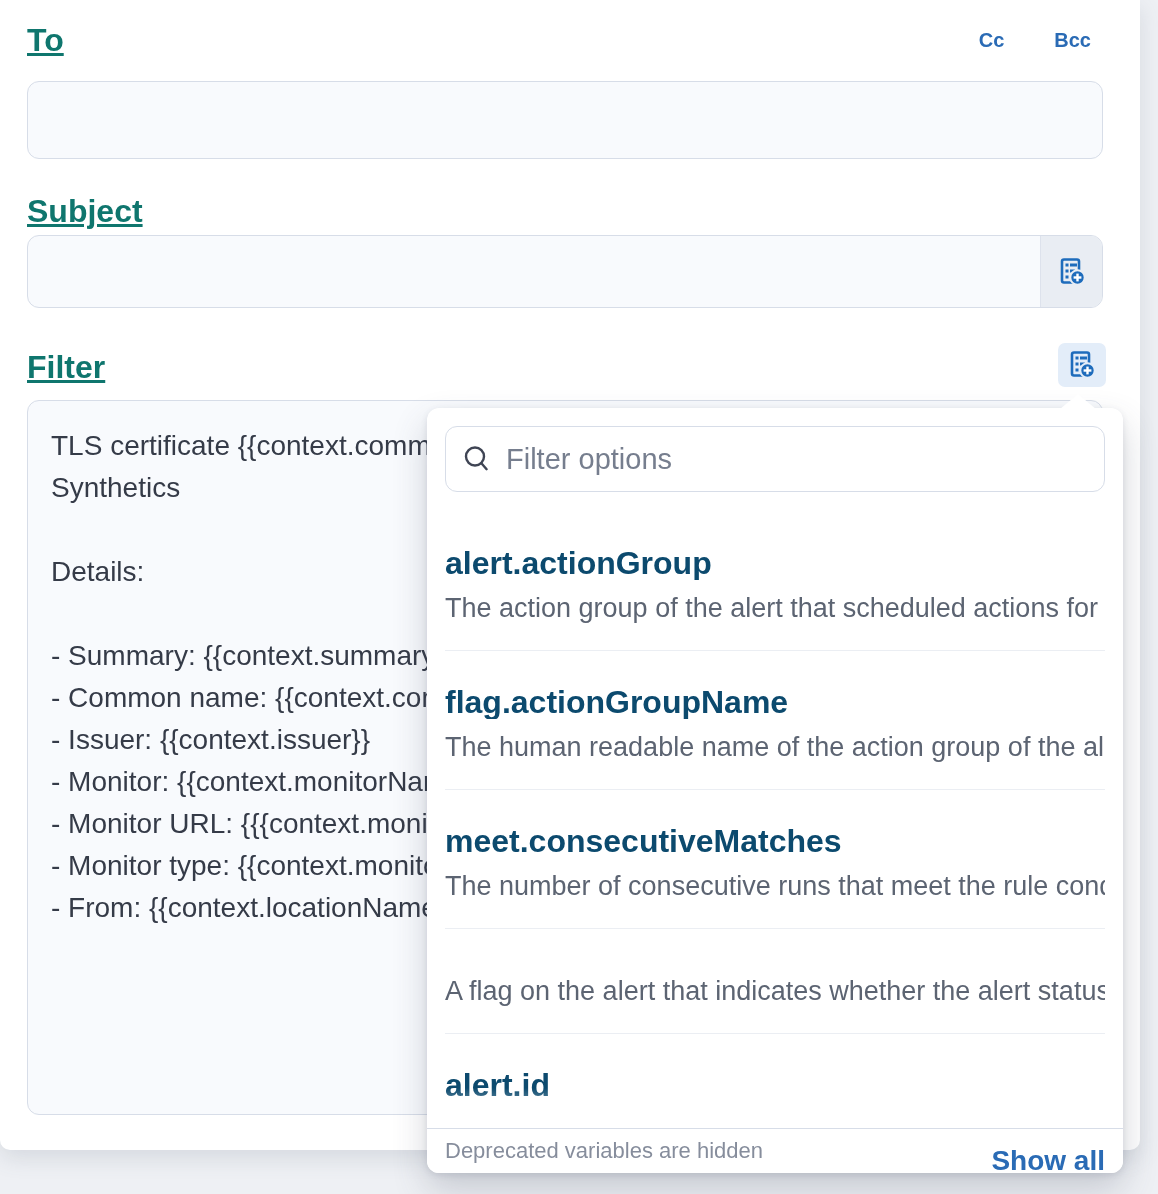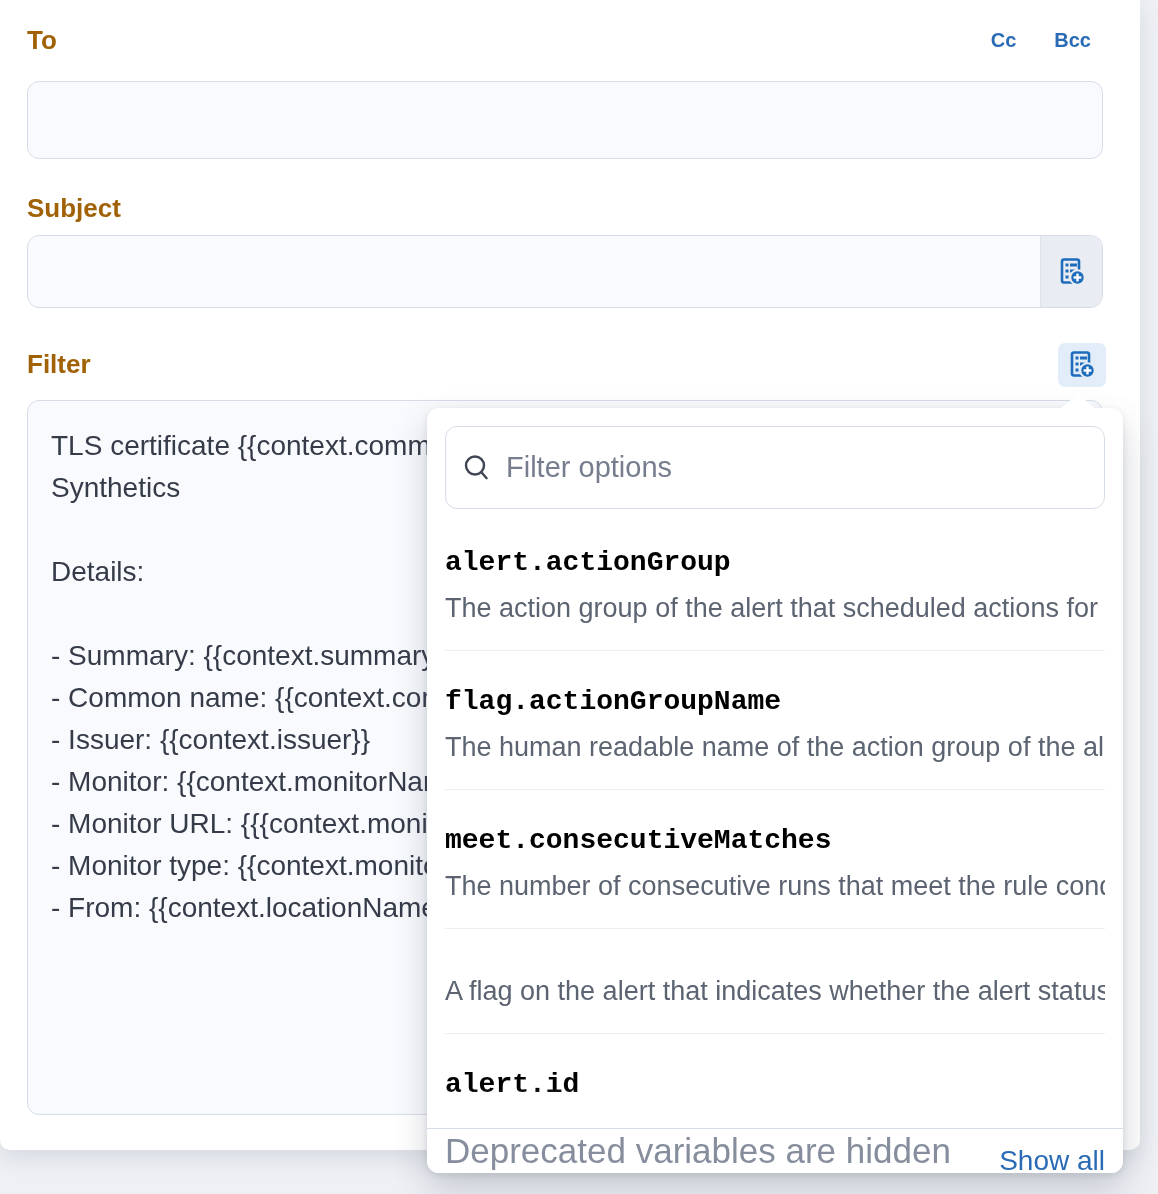--- a/index.html
+++ b/index.html
@@ -12,25 +12,25 @@
   .panel {
     position:absolute; left:0; top:0; width:1140px; height:1150px;
     background:#ffffff; border-radius:0 0 10px 10px;
     box-shadow:0 8px 22px rgba(90,100,120,.16);
   }
   
   .to-row {
     position:absolute; left:27px; top:22px; width:1076px; height:36px;
     display:flex; justify-content:space-between; align-items:center;
   }
-  .field-label { font-size:26px; font-weight:700; color:#a16207; }
+  .field-label { font-size:32px; font-weight:700; color:#0f766e;text-decoration:underline; }
   .cc-links { display:flex; gap:38px; padding-right:12px; }
   .cc-links a {
     font-size:20px; font-weight:600; color:var(--link,#2a6bb5);
-    text-decoration:none; cursor:pointer;
+    text-decoration:none; cursor:pointer;margin-left:12px;
   }
   .text-input {
     position:absolute; left:27px; width:1076px;
     background:#f8fafd; border:1px solid #d7dde8; border-radius:12px;
     font-size:28px; color:#353b48; padding:0 22px; outline:none;
     font-family:inherit;
   }
   #to-input { top:81px; height:78px; }
   
   #subject-label { position:absolute; left:27px; top:193px; }
@@ -68,58 +68,58 @@
     position:absolute; left:427px; top:408px; width:696px; height:765px;
     background:#ffffff; border-radius:12px;
     box-shadow:0 16px 34px rgba(65,75,95,.24), 0 2px 6px rgba(65,75,95,.12);
   }
   .popover-arrow {
     position:absolute; left:633px; top:-14px; width:0; height:0;
     border-left:18px solid transparent; border-right:18px solid transparent;
     border-bottom:15px solid #ffffff;
   }
   .filter-wrap {
-    position:absolute; left:18px; top:18px; width:660px; height:83px;
+    position:absolute; left:18px; top:18px; width:660px; height:66px;
     border:1px solid #d7dde8; border-radius:12px; background:#ffffff;
     display:flex; align-items:center; padding:0 16px; gap:14px;
   }
   .filter-wrap input {
     flex:1; border:none; outline:none; font-size:29px; color:#353b48;
     font-family:inherit; background:transparent;
   }
   .filter-wrap input::placeholder { color:#767e8e; opacity:1; }
   .var-list {
     position:absolute; left:18px; top:92px; width:660px; height:628px;
     padding-top:12px; overflow:hidden;
   }
   .var-item { padding:34px 0 26px 0; border-bottom:1px solid #ebeef3; cursor:pointer; }
   .var-item:last-child { border-bottom:none; }
   .var-name {
-    font-size:28px; font-weight:700; color:#000000; line-height:34px;
-    white-space:nowrap; overflow:hidden;font-family:Liberation Mono, monospace;
+    font-size:32px; font-weight:700; color:#0c4a6e; line-height:34px;
+    white-space:nowrap; overflow:hidden;
   }
   .var-desc {
     font-size:27px; color:#5c6472; line-height:32px; margin-top:12px;
     white-space:nowrap; overflow:hidden;
   }
   .list-fade {
     position:absolute; left:0; bottom:0; width:100%; height:40px;
     background:linear-gradient(to bottom, rgba(255,255,255,0), rgba(255,255,255,.92));
     pointer-events:none;
   }
   .popover-footer {
     position:absolute; left:0; bottom:0; width:100%; height:45px;
     border-top:1px solid #d7dde8; background:#ffffff;
     border-radius:0 0 12px 12px;
     display:flex; justify-content:space-between; align-items:center;
     padding:0 18px;
   }
-  .footer-note { font-size:35px; color:#868d9c; }
+  .footer-note { font-size:22px; color:#868d9c; }
   .show-all {
-    font-size:28px; font-weight:400; color:var(--link,#2a6bb5);
+    font-size:28px; font-weight:700; color:var(--link,#2a6bb5);
     text-decoration:none; cursor:pointer;margin-top:20px;
   }
   .icon-svg { display:block; }
 </style>
 </head>
 <body>
 
 <div class="panel">
 
   <div class="to-row">

